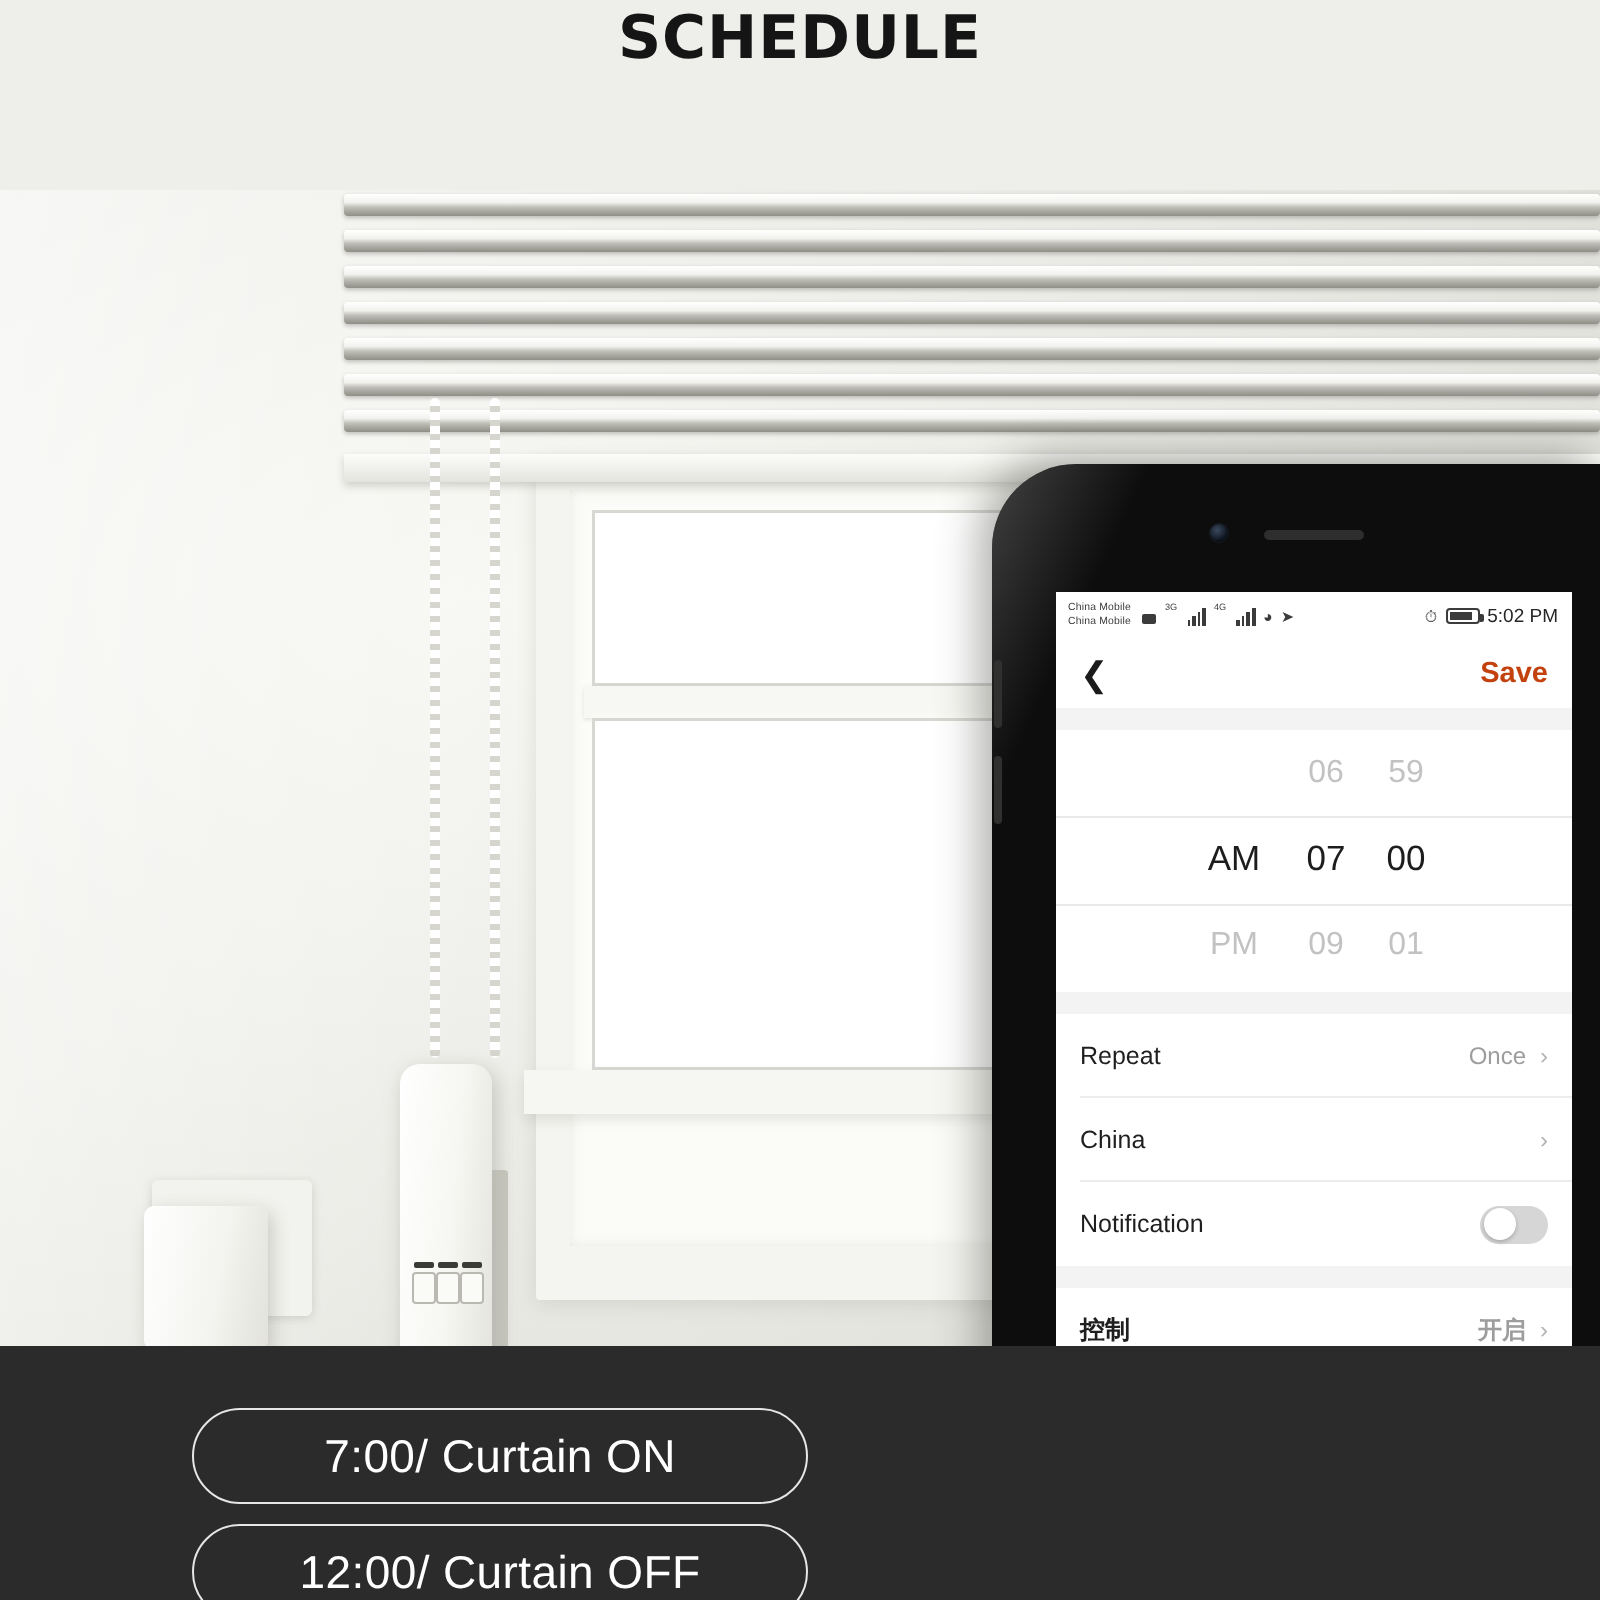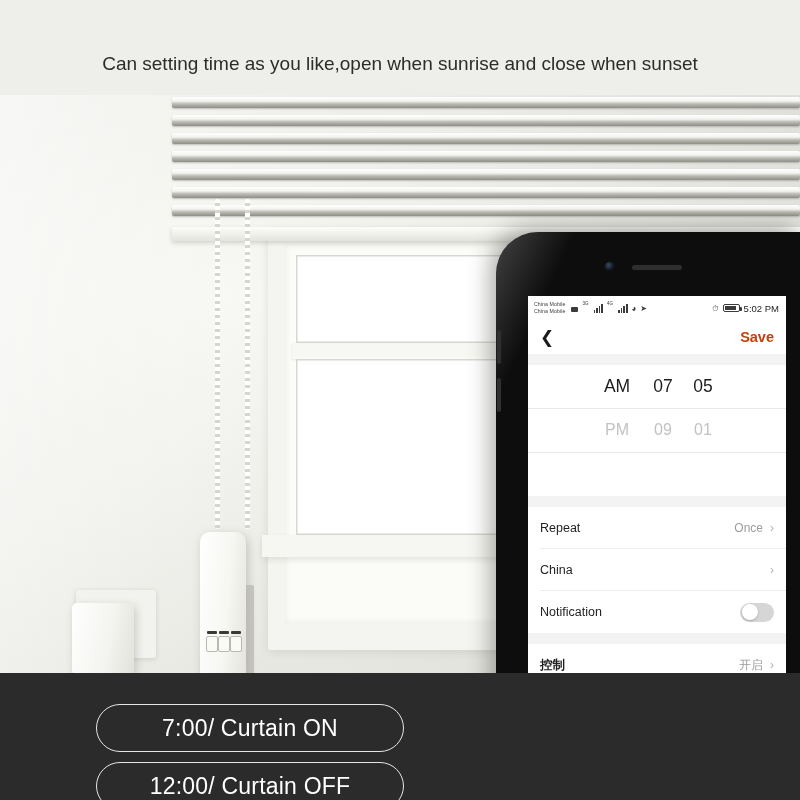--- a/index.html
+++ b/index.html
@@ -268,21 +268,21 @@
   }
   .pill-1{top:704px;}
   .pill-2{top:762px;}
 </style>
 </head>
 <body>
 
 <div class="page">
 
   <div class="banner">
-    <div class="banner-sub">Can setting time as you like,open when sunrise and close when sunset</div>
+    <div class="banner-title">SCHEDULE</div>
   </div>
 
   <div class="scene">
     <div class="wall-shade"></div>
 
     <div class="win-frame"></div>
     <div class="win-frame-inner"></div>
     <div class="pane pane-top"></div>
     <div class="mullion"></div>
     <div class="pane pane-bottom"></div>
@@ -360,25 +360,30 @@
     </div>
 
     <div class="navbar">
       <span class="nav-back">❮</span>
       <span class="nav-save">Save</span>
     </div>
 
     <div class="gap"></div>
 
     <div class="picker">
+      <div class="prow dim">
+        <span class="p-ampm"></span>
+        <span class="p-hh">06</span>
+        <span class="p-mm">59</span>
+      </div>
       <div class="pline top"></div>
       <div class="prow sel">
         <span class="p-ampm">AM</span>
         <span class="p-hh">07</span>
-        <span class="p-mm">05</span>
+        <span class="p-mm">00</span>
       </div>
       <div class="pline bot"></div>
       <div class="prow dim">
         <span class="p-ampm">PM</span>
         <span class="p-hh">09</span>
         <span class="p-mm">01</span>
       </div>
     </div>
 
     <div class="gap"></div>
@@ -406,21 +411,21 @@
             <span class="knob"></span>
           </span>
       </span>
     </div>
 
     <div class="gap"></div>
 
     <div class="row">
       <span class="row-label cjk">控制</span>
       <span class="row-right">
-        <span class="row-value cjk" style="font-weight:400">开启</span>
+        <span class="row-value cjk" style="font-weight:700">开启</span>
         <span class="chev">›</span>
       </span>
     </div>
 
     <div class="gap"></div>
   </div>
 
   <div class="darkband"></div>
   <div class="pill pill-1">7:00/ Curtain ON</div>
   <div class="pill pill-2">12:00/ Curtain OFF</div>

